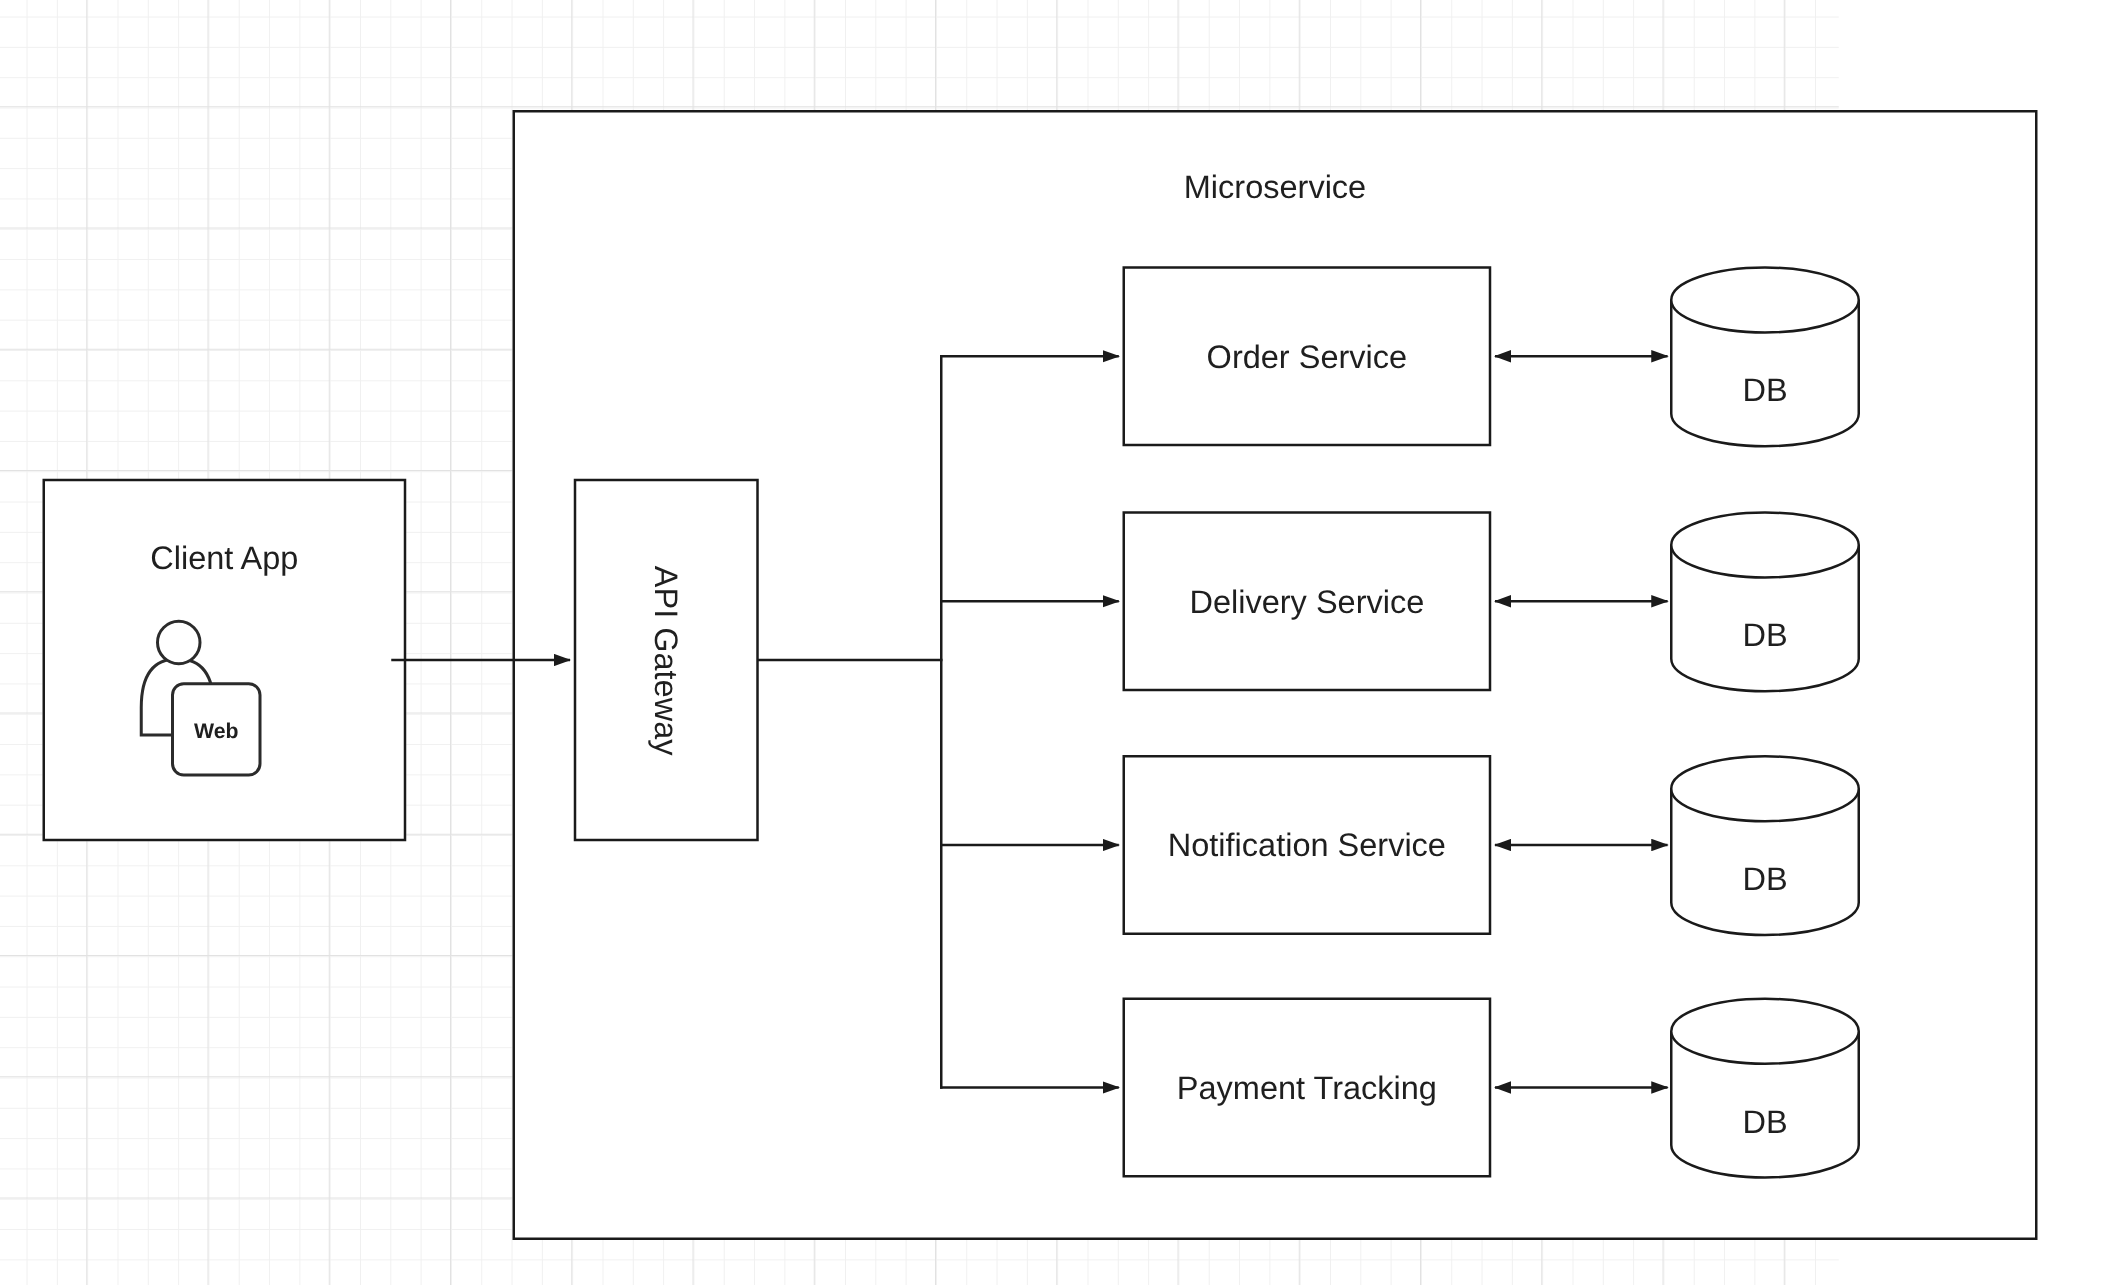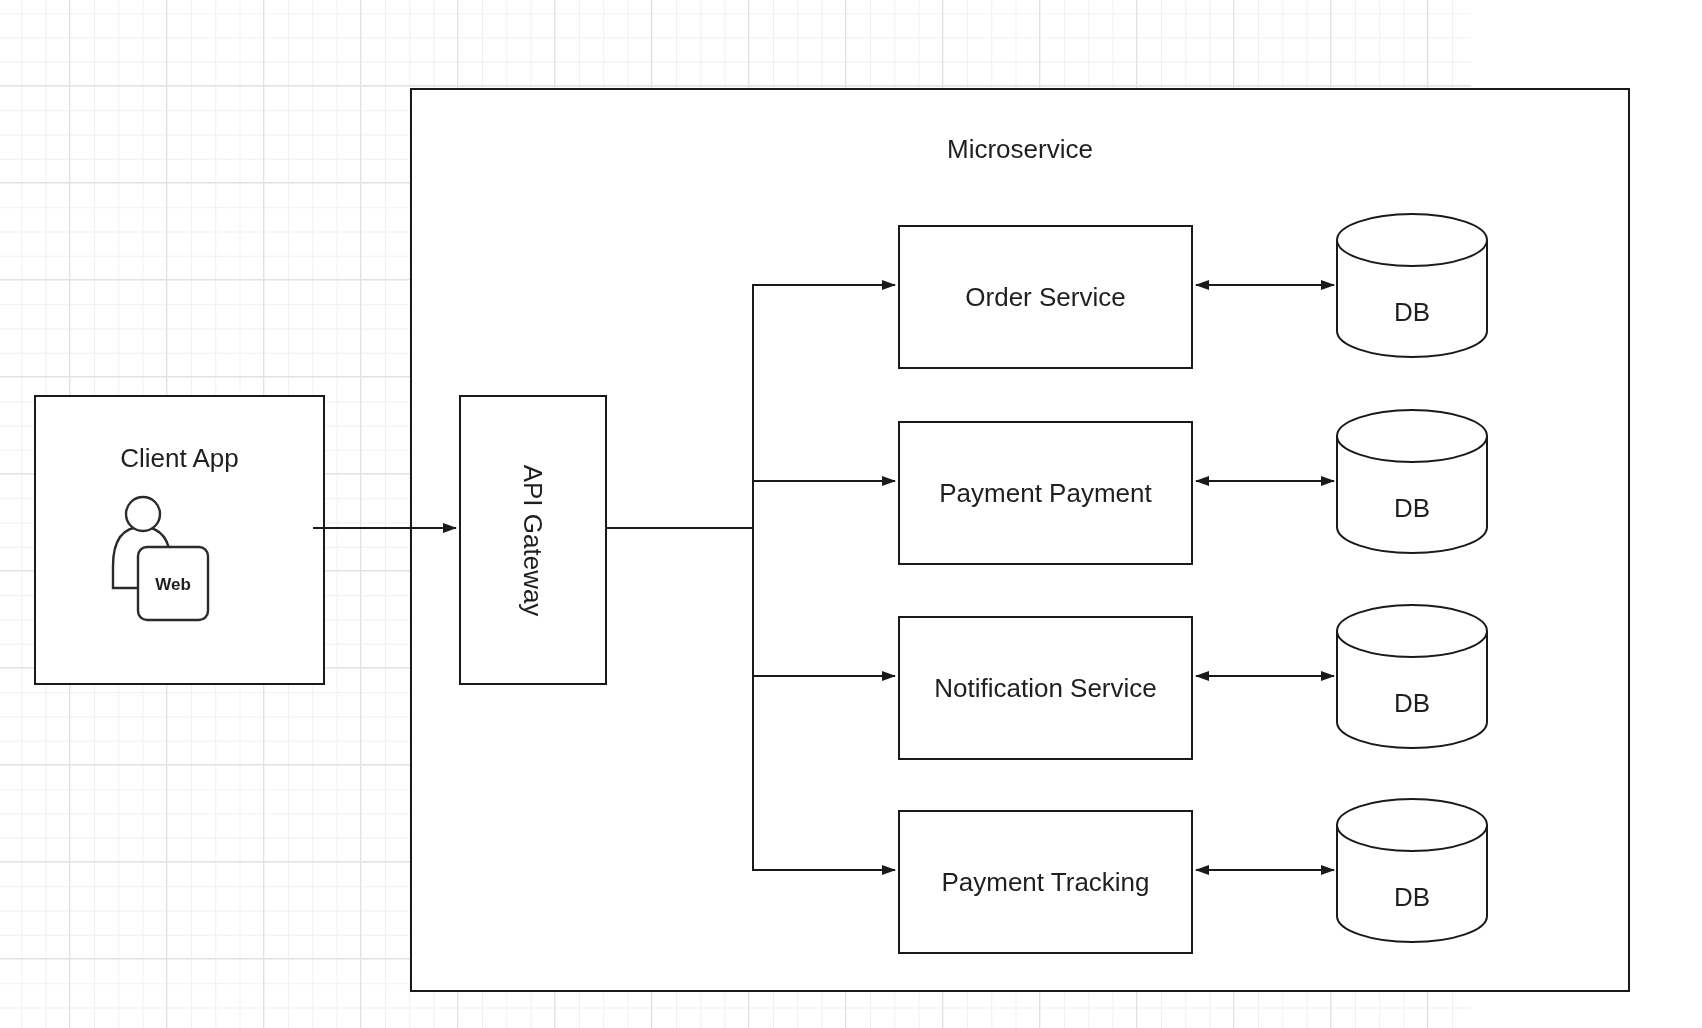--- a/index.html
+++ b/index.html
@@ -24,21 +24,20 @@
     background-position: -28px -12px, -28px -12px, -3px -11px, -3px -11px;
     padding-left: 12px;
   }
   .node {
     position: absolute;
     box-sizing: border-box;
     background: #ffffff;
     border: 2px solid #1a1a1a;
     color: #1f1f1f;
     font-size: 26px;
-    margin-top: 12px;
   }
   .ms-container {
     position: absolute;
     box-sizing: border-box;
     left: 410px;
     top: 88px;
     width: 1220px;
     height: 904px;
     background: #ffffff;
     border: 2.5px solid #1a1a1a;
@@ -100,21 +99,21 @@
   </div>
 
   <div class="node gateway-node">
     <div class="gateway-label">API Gateway</div>
   </div>
 
   <div class="node service-node svc-0">
     <span>Order Service</span>
   </div>
   <div class="node service-node svc-1">
-    <span>Payment Payment</span>
+    <span>Delivery Service</span>
   </div>
   <div class="node service-node svc-2">
     <span>Notification Service</span>
   </div>
   <div class="node service-node svc-3">
     <span>Payment Tracking</span>
   </div>
 
   <svg class="overlay" width="1702" height="1028" viewBox="0 0 1702 1028">
     <defs>

